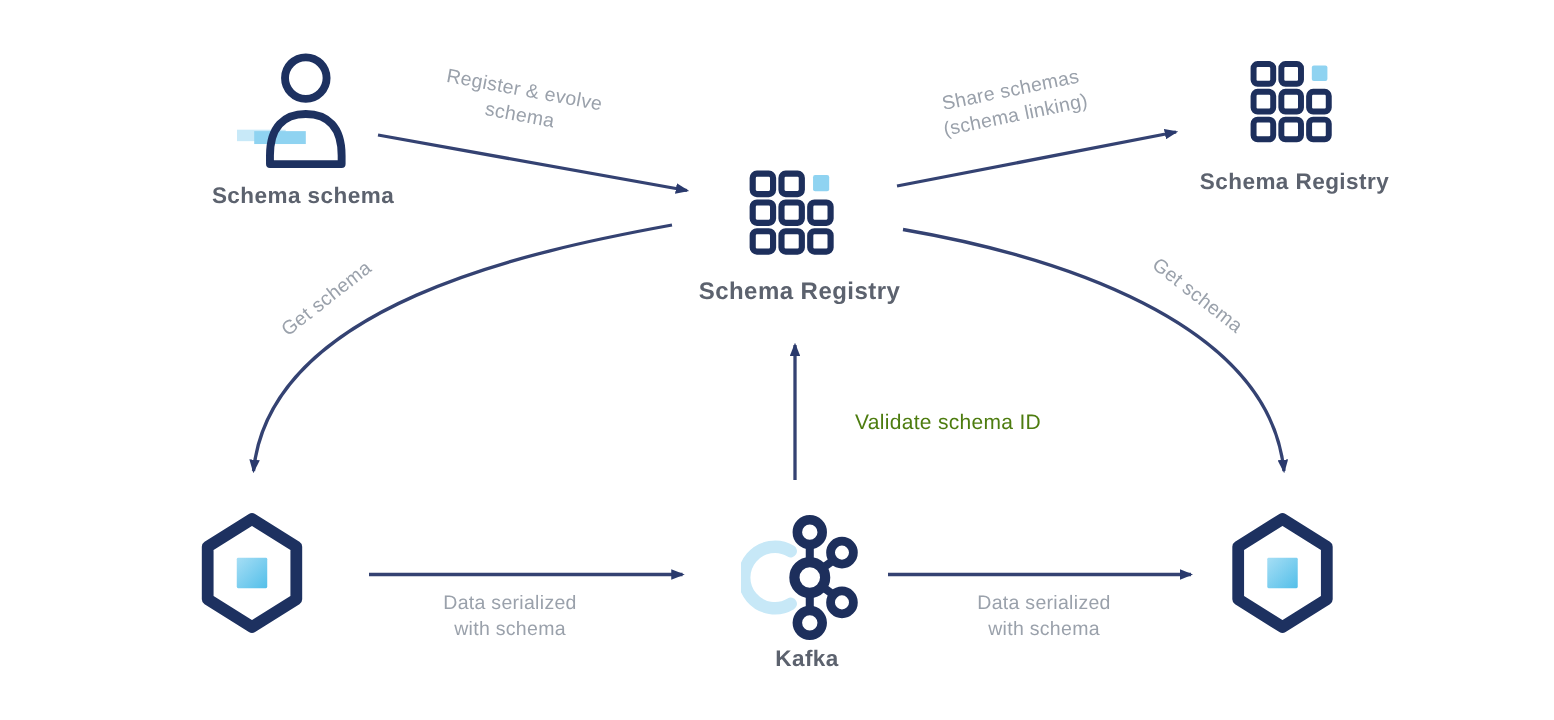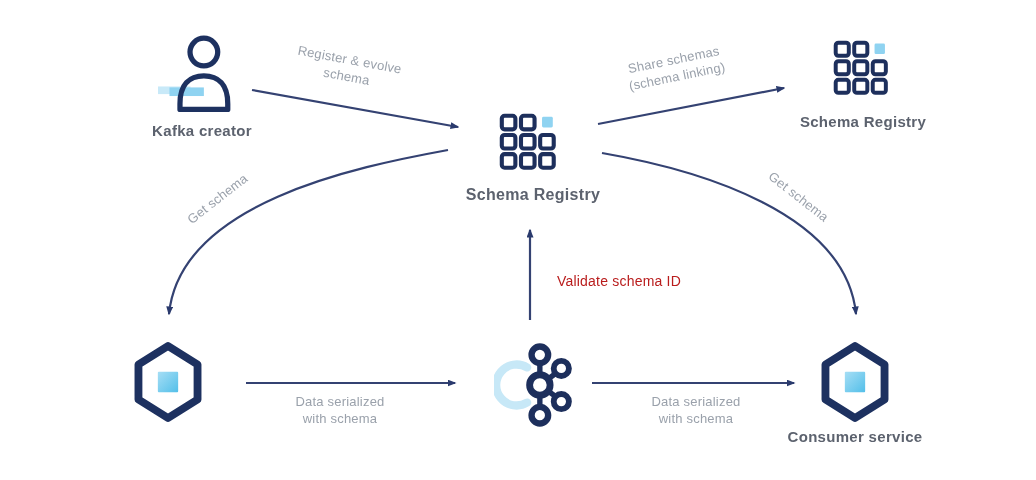--- a/index.html
+++ b/index.html
@@ -24,21 +24,21 @@
   }
   .edge-label{
     position:absolute;
     font-size:13px;
     color:#9aa1ab;
     text-align:center;
     line-height:1.3;
     white-space:pre-line;
     letter-spacing:.2px;
   }
-  .edge-label.validate{color:#b91c1c;font-size:14px;text-align:center;}
+  .edge-label.validate{color:#4d7c0f;font-size:14px;text-align:right;}
   svg{display:block;}
 </style>
 </head>
 <body>
 
 <div class="canvas">
 
   <svg class="arrow-layer" viewBox="0 0 1036 480">
     <defs>
       <marker id="ah" markerWidth="9" markerHeight="7" refX="7.5" refY="3.5" orient="auto" markerUnits="userSpaceOnUse">
@@ -75,21 +75,21 @@
   <div class="node" style="left:158px;top:34px;">
     <span>
       <svg width="86" height="82" viewBox="0 0 90 84">
         <rect x="0" y="54" width="34" height="8" fill="#c8e9f8"></rect>
         <rect x="12" y="55" width="36" height="9" fill="#8fd3f1"></rect>
         <circle cx="48" cy="18" r="14.5" fill="none" stroke="#1d3160" stroke-width="5.5"></circle>
         <path d="M23 78 L23 72 C23 52 33 43 48 43 C63 43 73 52 73 72 L73 78 Z" fill="none" stroke="#1d3160" stroke-width="5.5" stroke-linejoin="round"></path>
       </svg>
     </span>
   </div>
-  <div class="node-label" style="left:122px;top:122px;width:160px;">Kafka creator</div>
+  <div class="node-label" style="left:122px;top:122px;width:160px;">Schema schema</div>
 
   <div class="node" style="left:499px;top:113px;">
     <span>
       <svg width="58" height="58" viewBox="0 0 62 62">
         <g fill="none" stroke="#1d2f5c" stroke-width="4.4">
           <rect x="3" y="3" width="14.5" height="14.5" rx="3"></rect>
           <rect x="23.5" y="3" width="14.5" height="14.5" rx="3"></rect>
           <rect x="3" y="23.5" width="14.5" height="14.5" rx="3"></rect>
           <rect x="23.5" y="23.5" width="14.5" height="14.5" rx="3"></rect>
           <rect x="44" y="23.5" width="14.5" height="14.5" rx="3"></rect>
@@ -150,30 +150,30 @@
         <g fill="#ffffff" stroke="#1d2f5c">
           <circle cx="47" cy="46" r="10.5" stroke-width="7"></circle>
           <circle cx="47" cy="15" r="8.5" stroke-width="6.5"></circle>
           <circle cx="47" cy="77" r="8.5" stroke-width="6.5"></circle>
           <circle cx="69" cy="29" r="7.8" stroke-width="6"></circle>
           <circle cx="69" cy="63" r="7.8" stroke-width="6"></circle>
         </g>
       </svg>
     </span>
   </div>
+  <div class="node-label" style="left:478px;top:431px;width:120px;">Kafka</div>
 
   <div class="node" style="left:819px;top:341px;">
     <span>
       <svg width="72" height="82" viewBox="0 0 78 88">
         <defs>
           <linearGradient id="sqGrad2" x1="0" y1="0" x2="1" y2="1">
             <stop offset="0" stop-color="#a6def5"></stop>
             <stop offset="1" stop-color="#53bfe9"></stop>
           </linearGradient>
         </defs>
         <path d="M39 5 L71 25 L71 63 L39 83 L7 63 L7 25 Z" fill="none" stroke="#1d3160" stroke-width="8.5" stroke-linejoin="round"></path>
         <rect x="28" y="33" width="22" height="22" rx="1" fill="url(#sqGrad2)"></rect>
       </svg>
     </span>
   </div>
-  <div class="node-label" style="left:775px;top:428px;width:160px;">Consumer service</div>
 
 </div>
 
 </body></html>

